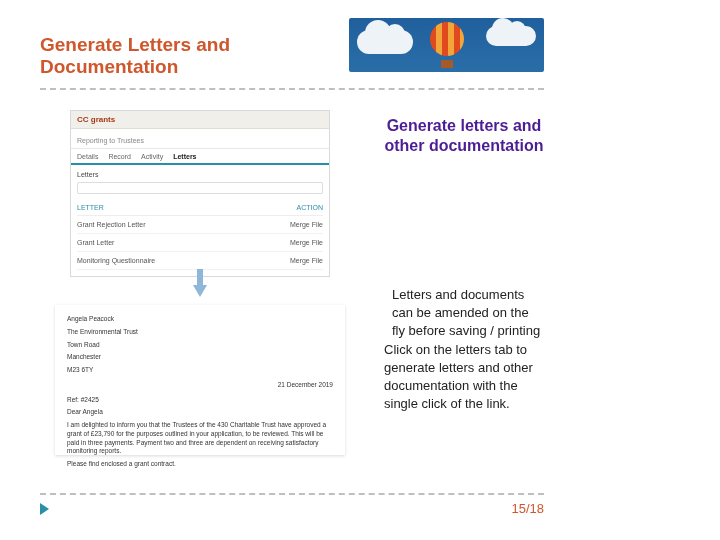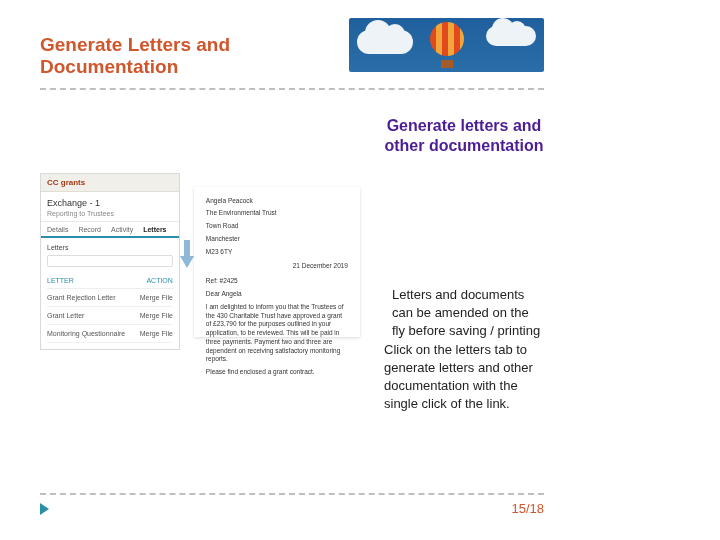--- a/index.html
+++ b/index.html
@@ -76,21 +76,21 @@
     margin-top: 10px;
   }
   .content {
     display: flex;
     margin-top: 20px;
     gap: 24px;
   }
   .left-col {
     width: 320px;
     display: flex;
-    flex-direction: row;
+    flex-direction: column;
     align-items: center;
   }
   .screenshot {
     width: 260px;
     background: #fff;
     border: 1px solid #d9d9d9;
     font-size: 7px;
     color: #555;
   }
   .ss-top {
@@ -219,21 +219,20 @@
 
   <hr class="dashed">
 
   <div class="content">
     <div class="left-col">
       <div class="screenshot">
         <div class="ss-top">
           <span class="ss-brand">CC grants</span>
         </div>
         <div class="ss-hdr">
-          <div style="font-size:9px;color:#333;">Exchange - 1</div>
           <div class="line">Reporting to Trustees</div>
         </div>
         <div class="ss-tabs">
           <span class="ss-tab">Details</span>
           <span class="ss-tab">Record</span>
           <span class="ss-tab">Activity</span>
           <span class="ss-tab active">Letters</span>
         </div>
         <div class="ss-body">
           <div class="ss-lbl">Letters</div>

